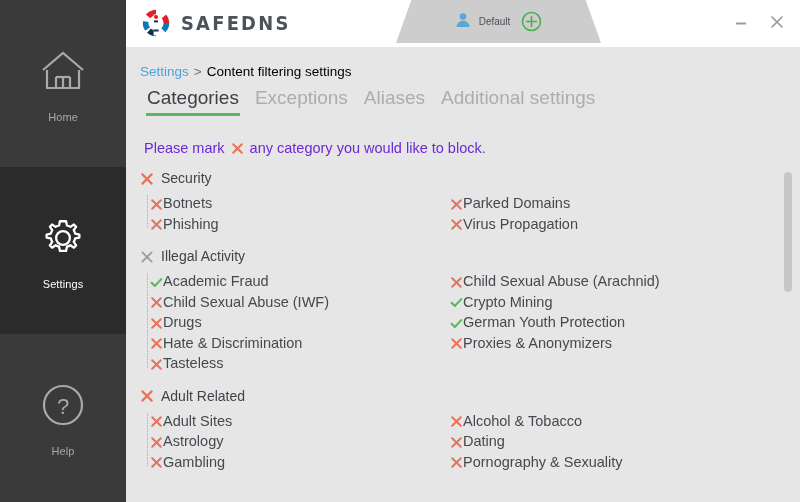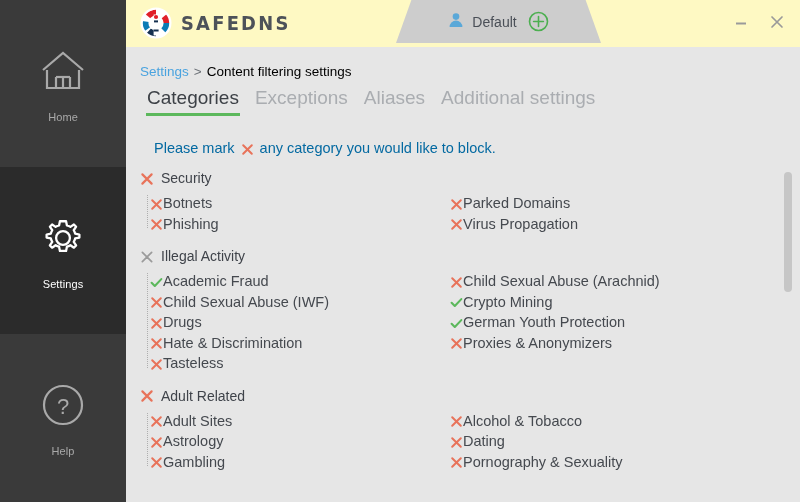--- a/index.html
+++ b/index.html
@@ -54,21 +54,21 @@
     height: 502px;
     position: relative;
     background: #e6e6e6;
     overflow: hidden;
   }
 
   
   .titlebar {
     position: relative;
     height: 47px;
-    background: #fef9c3;
+    background: #ffffff;
   }
   .brand {
     position: absolute;
     left: 14px; top: 7px;
     display: flex; align-items: center; gap: 9px;
   }
   .logo-mark { width: 32px; height: 32px; position: relative; }
   .brand-text {
     font-size: 19px;
     font-weight: bold;
@@ -84,21 +84,21 @@
     left: 270px; top: 0;
     width: 205px; height: 43px;
     background: #cdcdcd;
     clip-path: polygon(7.5% 0%, 92.5% 0%, 100% 100%, 0% 100%);
     display: flex; align-items: center; justify-content: center;
     gap: 8px;
     cursor: pointer;
   }
   .profile-user-icon { display: block; }
   .profile-name {
-    font-size: 14px;
+    font-size: 10px;
     color: #4a4f57;
   }
   .add-profile-btn {
     width: 21px; height: 21px;
     cursor: pointer;
     display: block;
     margin-left: 3px;
   }
 
   .win-controls {
@@ -148,24 +148,24 @@
     background: #5cb85c;
   }
 
   
   .content {
     position: absolute;
     left: 0; right: 0; top: 124px; bottom: 0;
     overflow: hidden;
   }
   .hint {
-    margin: 16px 0 0 28px;
+    margin: 16px 0 0 18px;
     font-size: 14.5px;
-    color: #0369a1;
-    display: flex; align-items: flex-end;
+    color: #6d28d9;
+    display: flex; align-items: center;
     gap: 6px;
   }
 
   .group { margin-top: 14px; }
   .group-header {
     display: flex; align-items: center;
     gap: 8px;
     margin-left: 14px;
     cursor: pointer;
     user-select: none;

